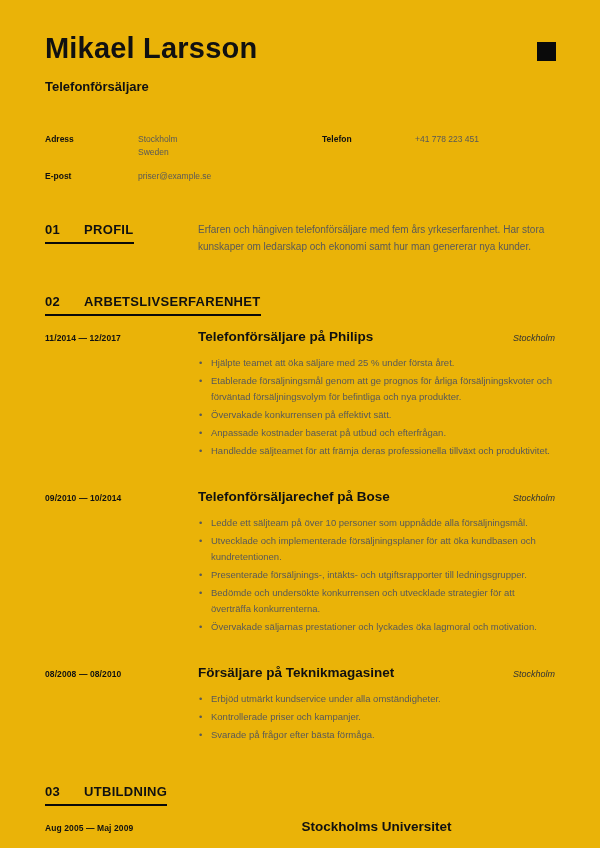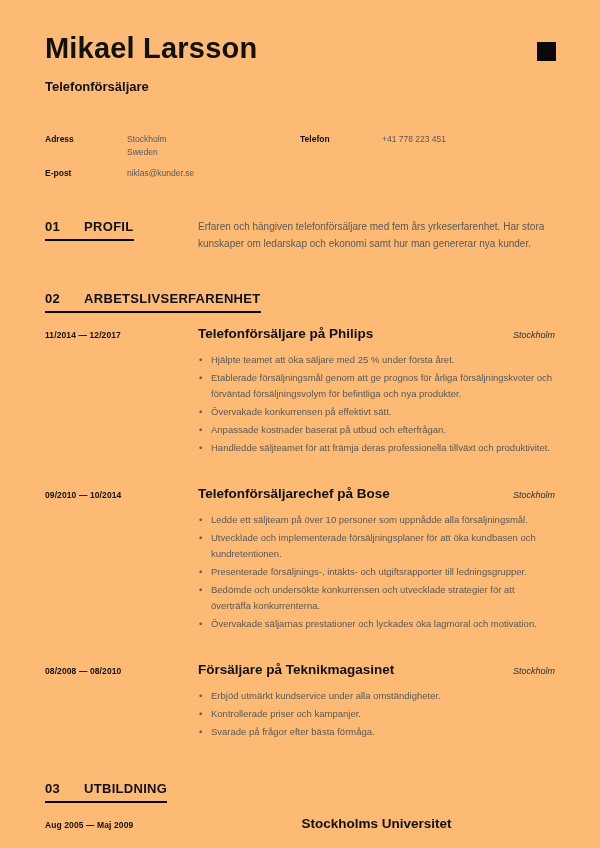--- a/index.html
+++ b/index.html
@@ -9,21 +9,21 @@
     height: 848px;
     font-family: "Liberation Sans", "DejaVu Sans", sans-serif;
     color: #1a1a1a;
     overflow: hidden;
   }
   .page {
     width: 600px;
     height: 848px;
     padding: 33px 45px 0 45px;
     position: relative;
-    background: #fdba74;
+    background: #eab308;
   }
 
   
   .name {
     font-size: 29px;
     font-weight: bold;
     line-height: 1.05;
     letter-spacing: 0.2px;
     color: #111111;
   }
@@ -43,20 +43,21 @@
   }
 
   
   .contact {
     margin-top: 39px;
     display: grid;
     grid-template-columns: 82px 173px 82px 1fr;
     row-gap: 8px;
     font-size: 8.5px;
     line-height: 13px;
+    gap: 11px;
   }
   .contact .label { font-weight: bold; color: #111111; }
   .contact .value { color: #595959; }
 
   
   .section { margin-top: 37px; }
   .sec-head {
     display: inline-block;
     border-bottom: 2px solid #0a0a0a;
     padding-bottom: 5px;
@@ -148,21 +149,21 @@
   <div class="contact">
     <div class="label">Adress</div>
     <div class="value">
       <div>Stockholm</div>
       <div>Sweden</div>
     </div>
     <div class="label">Telefon</div>
     <div class="value">+41 778 223 451</div>
 
     <div class="label">E-post</div>
-    <div class="value">niklas@kunder.se</div>
+    <div class="value">priser@example.se</div>
     <div></div>
     <div></div>
   </div>
 
   <div class="section">
     <div class="profile-grid">
       <div>
         <div class="sec-head">
           <span class="sec-num">01</span><span class="sec-title">PROFIL</span>
         </div>

